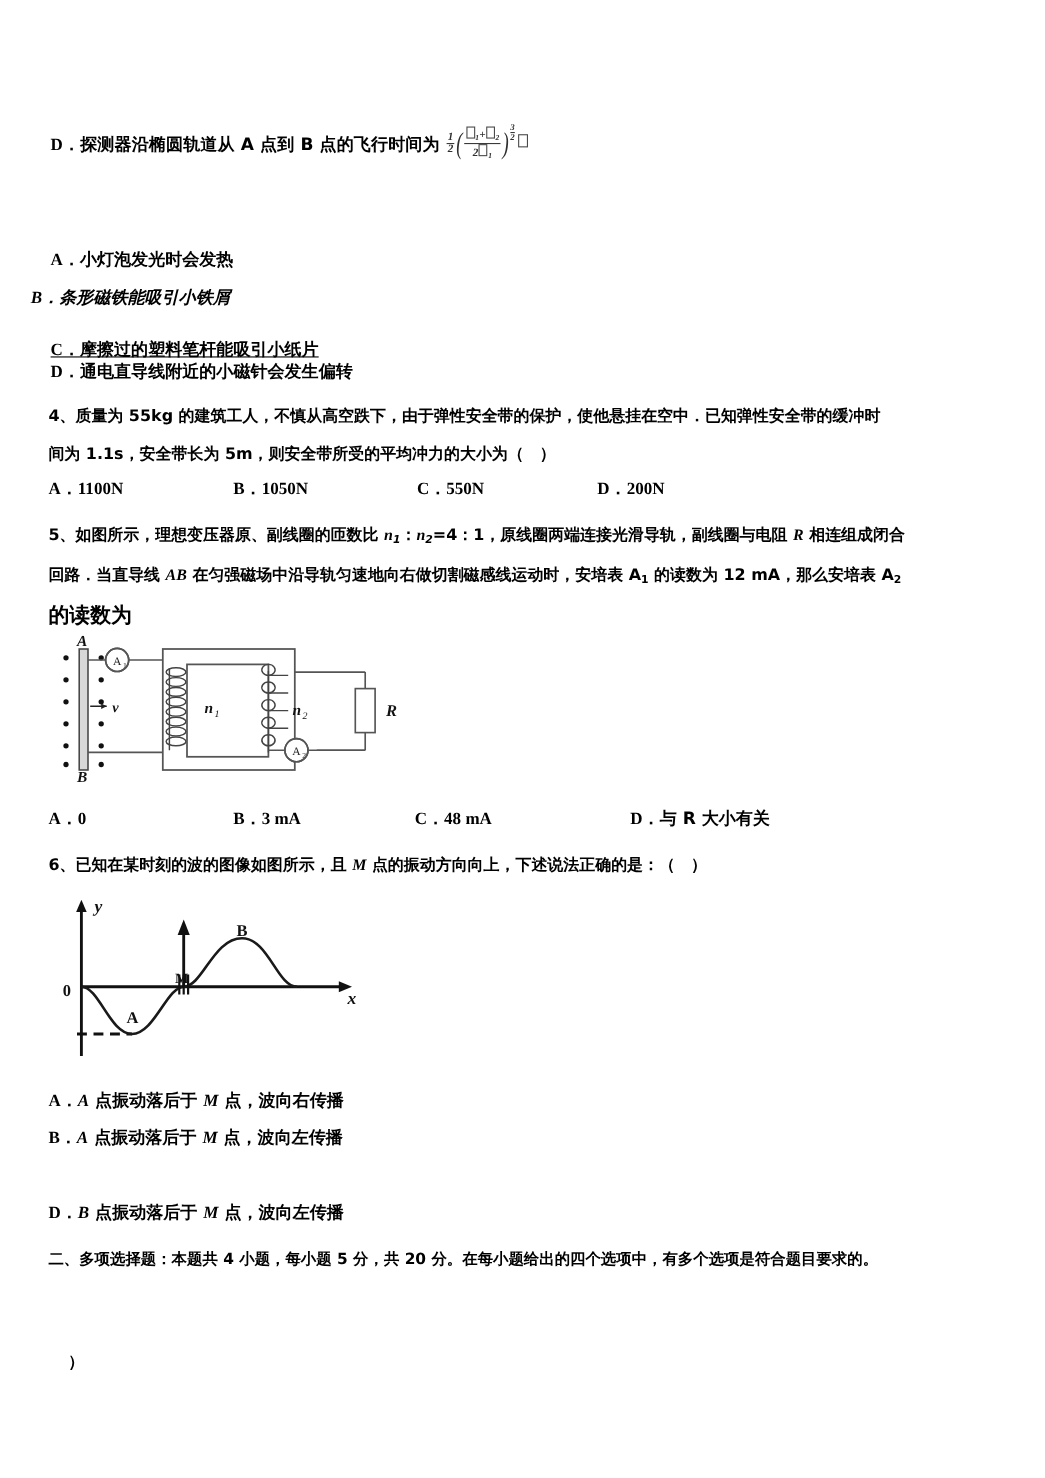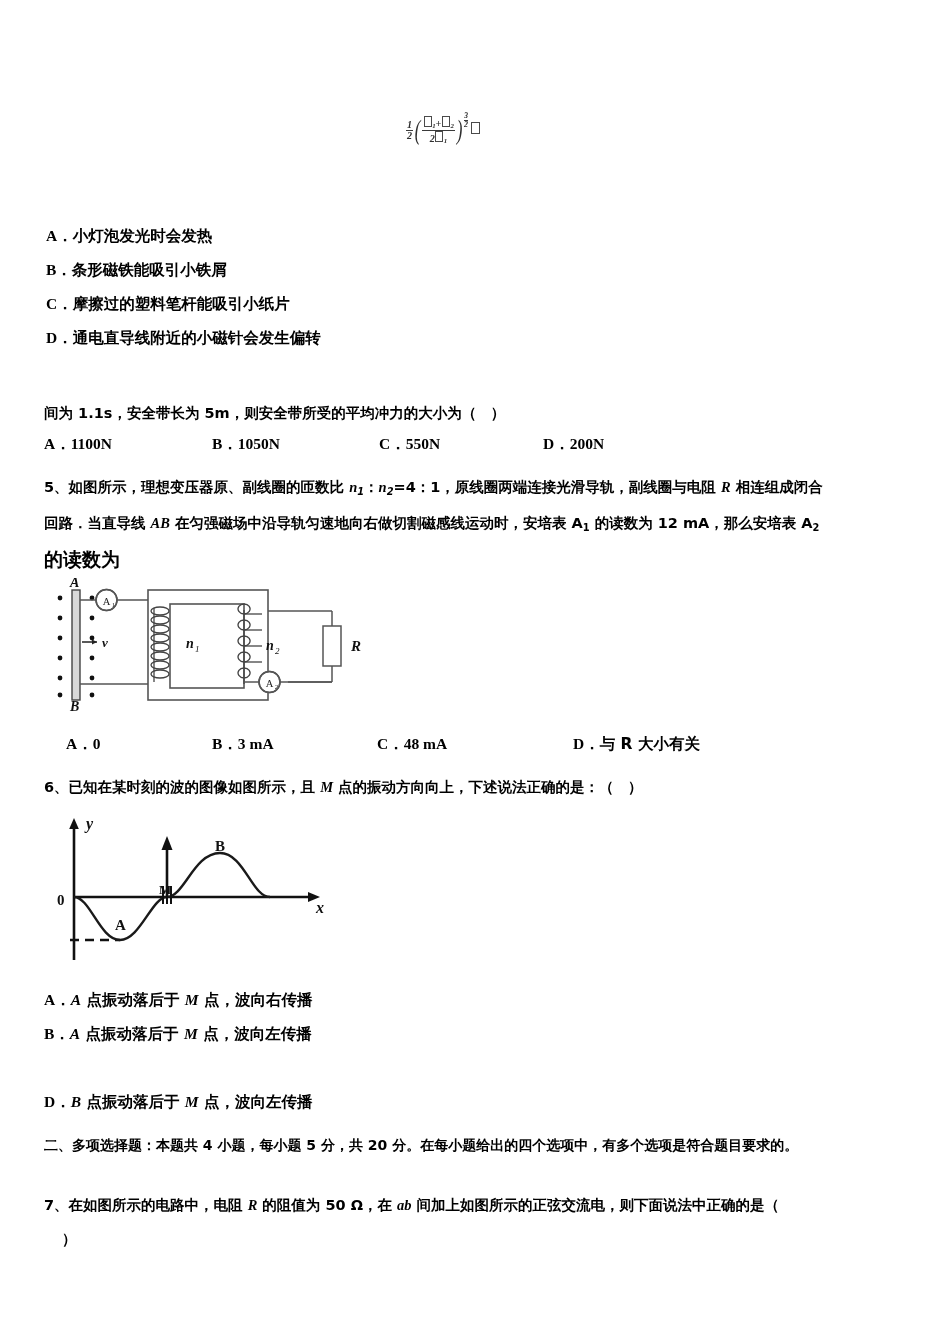--- a/index.html
+++ b/index.html
@@ -110,48 +110,52 @@
 
   
   .fig { position: absolute; }
   .fig svg { display: block; }
 </style>
 </head>
 <body>
 
 <div class="page">
 
+  <div class="line cn" style="left:46px; top:123px;">
+    <span class="opt-label">D．</span><span>探测器沿椭圆轨道从 A 点到 B 点的飞行时间为</span>
+  </div>
 
   <div class="formula" style="left:406px; top:112px;">
     <span class="frac">
       <span class="num">1</span>
       <span class="den">2</span>
     </span><span class="paren">(</span><span class="frac">
       <span class="num"><span class="boxglyph"></span><span class="sub">1</span>+<span class="boxglyph"></span><span class="sub">2</span></span>
       <span class="den">2<span class="boxglyph"></span><span class="sub">1</span></span>
     </span><span class="paren">)</span><span class="supfrac">
       <span class="num">3</span>
       <span class="den">2</span>
     </span><span class="boxglyph big"></span>
   </div>
 
 
   <div class="opt-row" style="left:46px; top:226px;">
     <span class="lat">A．</span><span>小灯泡发光时会发热</span>
   </div>
-  <div class="opt-row" style="left:46px; top:260px;">
+  <div class="opt-row" style="left:28px; top:260px;font-style:italic;">
     <span class="lat">B．</span><span>条形磁铁能吸引小铁屑</span>
   </div>
-  <div class="opt-row" style="left:46px; top:294px;">
+  <div class="opt-row" style="left:46px; top:308px;text-decoration:underline;">
     <span class="lat">C．</span><span>摩擦过的塑料笔杆能吸引小纸片</span>
   </div>
   <div class="opt-row" style="left:46px; top:328px;text-align:right;">
     <span class="lat">D．</span><span>通电直导线附近的小磁针会发生偏转</span>
   </div>
 
+  <div class="q-body" style="left:44px; top:362px; font-size:14.5px;">4、质量为 55kg 的建筑工人，不慎从高空跌下，由于弹性安全带的保护，使他悬挂在空中．已知弹性安全带的缓冲时</div>
   <div class="q-body" style="left:44px; top:396px; font-size:14.5px;">
     <span>间为 </span><span class="lat">1.1s</span><span>，安全带长为 </span><span class="lat">5m</span><span>，则安全带所受的平均冲力的大小为（　）</span>
   </div>
 
   <div class="opt-row" style="left:44px; top:434px;">
     <span class="lat">A．</span><span class="lat">1100N</span>
   </div>
   <div class="opt-row" style="left:212px; top:434px;">
     <span class="lat">B．</span><span class="lat">1050N</span>
   </div>
@@ -274,21 +278,21 @@
         <text x="225.5" y="108.5" font-family="Liberation Serif, serif" font-size="10.5" text-anchor="middle" fill="#222">A</text>
         <text x="232.5" y="111" font-family="Liberation Serif, serif" font-size="7" text-anchor="middle" fill="#222">2</text>
         <circle cx="225.5" cy="104" r="10.5" fill="none" stroke="#555" stroke-width="1.5"></circle>
       </g>
 
       <text x="26" y="9" font-family="Liberation Serif, serif" font-style="italic" font-weight="bold" font-size="14" fill="#111">A</text>
       <text x="26" y="133" font-family="Liberation Serif, serif" font-style="italic" font-weight="bold" font-size="14" fill="#111">B</text>
     </svg>
   </div>
 
-  <div class="opt-row" style="left:44px; top:734px;margin-left:22px;">
+  <div class="opt-row" style="left:44px; top:734px;">
     <span class="lat">A．</span><span class="lat">0</span>
   </div>
   <div class="opt-row" style="left:212px; top:734px;">
     <span class="lat">B．</span><span class="lat">3 mA</span>
   </div>
   <div class="opt-row" style="left:377px; top:734px;">
     <span class="lat">C．</span><span class="lat">48 mA</span>
   </div>
   <div class="opt-row" style="left:542px; top:734px;margin-left:31px;">
     <span class="lat">D．</span><span>与 R 大小有关</span>
@@ -342,18 +346,15 @@
   </div>
   <div class="opt-row" style="left:44px; top:1024px;">
     <span class="lat">B．</span><span class="it">A</span><span> 点振动落后于 </span><span class="it">M</span><span> 点，波向左传播</span>
   </div>
   <div class="opt-row" style="left:44px; top:1092px;">
     <span class="lat">D．</span><span class="it">B</span><span> 点振动落后于 </span><span class="it">M</span><span> 点，波向左传播</span>
   </div>
 
   <div class="q-body" style="left:44px; top:1128px; font-size:14px;">二、多项选择题：本题共 4 小题，每小题 5 分，共 20 分。在每小题给出的四个选项中，有多个选项是符合题目要求的。</div>
 
-  <div class="q-body" style="left:44px; top:1188px; font-size:14.5px;">
-    <span>7、在如图所示的电路中，电阻 </span><span class="it">R</span><span> 的阻值为 50 Ω，在 </span><span class="it">ab</span><span> 间加上如图所示的正弦交流电，则下面说法中正确的是（</span>
-  </div>
   <div class="q-body" style="left:62px; top:1222px; font-size:14.5px;">）</div>
 
 </div>
 
 </body></html>

